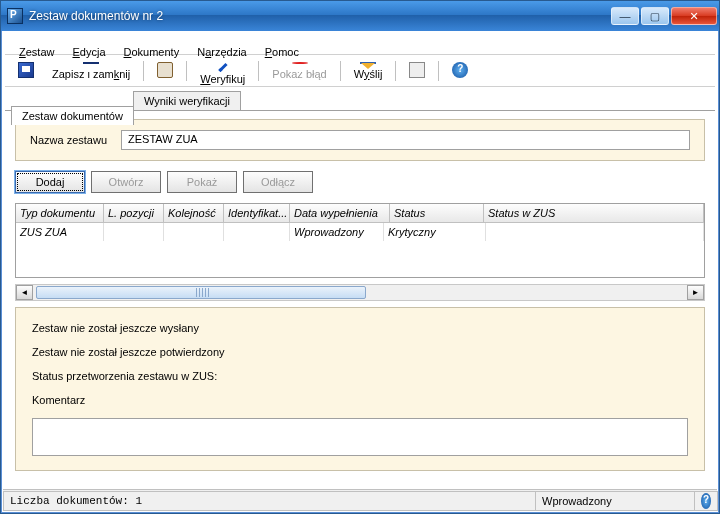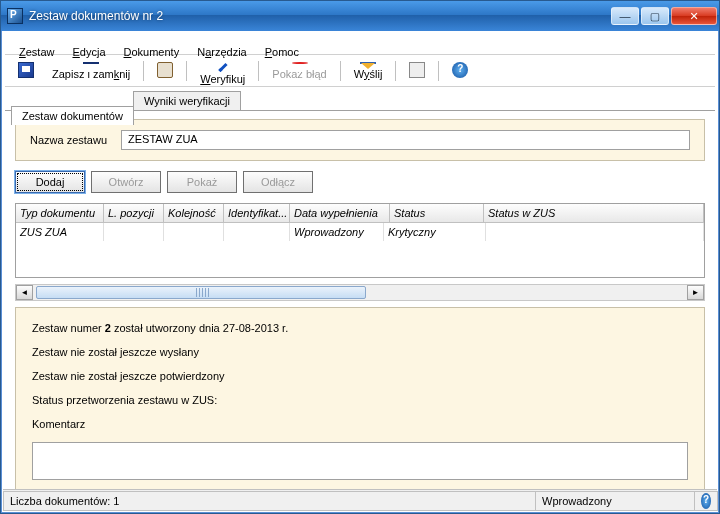--- a/index.html
+++ b/index.html
@@ -52,21 +52,21 @@
   .gridbody { height:54px; overflow:auto; }
   .hscroll { height:17px; background:#f0f0f0; border:1px solid #c8c8c8; display:flex; align-items:center; position:relative; }
   .hscroll .arrow { width:17px; height:15px; background:linear-gradient(#fdfdfd,#d8d8d8); border:1px solid #a0a0a0; display:flex; align-items:center; justify-content:center; font-size:8px; }
   .hscroll .thumb { position:absolute; left:20px; width:330px; height:13px; top:1px; background:linear-gradient(#eaf2fb,#c6ddf4); border:1px solid #8aa8cc; border-radius:2px; }
   .hscroll .grips { position:absolute; left:180px; top:3px; width:14px; height:9px; background:repeating-linear-gradient(90deg,#8aa8cc 0 1px,transparent 1px 3px); }
   .infobox { background:#fdf6e2; border:1px solid #c8c0a8; padding:14px 16px; display:flex; flex-direction:column; gap:12px; }
   .info-line b { font-weight:bold; }
   .commentbox { background:#fff; border:1px solid #a0a0a0; height:38px; padding:2px 4px; }
   .statusbar { height:22px; border-top:1px solid #c0c0c0; display:flex; align-items:center; background:#f0f0f0; margin:0 2px 2px 2px; }
   .statusbar .cell { border:1px solid #c0c0c0; padding:2px 6px; height:20px; display:flex; align-items:center; margin-right:-1px; }
-  .statusbar .cell.fill { flex:1; }
+  .statusbar .cell.fill { flex:1;font-family:Liberation Mono, monospace; }
   .statusbar .cell.right { width:160px; }
   .statusbar .cell.icon-cell { width:24px; justify-content:center; }
 </style>
 </head>
 <body>
 
 <div class="window">
 
   <div class="titlebar">
     <span class="app-icon"></span>
@@ -169,23 +169,20 @@
 
     <div class="hscroll">
       <div class="arrow">◄</div>
       <div class="thumb"></div>
       <div class="grips"></div>
       <div style="flex:1"></div>
       <div class="arrow">►</div>
     </div>
 
     <div class="infobox">
-      <div class="info-line">
-        <span>Zestaw numer </span><b>2</b><span> został utworzony dnia 27-08-2013 r.</span>
-      </div>
       <div class="info-line">Zestaw nie został jeszcze wysłany</div>
       <div class="info-line">Zestaw nie został jeszcze potwierdzony</div>
       <div class="info-line">Status przetworzenia zestawu w ZUS:</div>
       <div class="info-line">Komentarz</div>
       <div class="commentbox"></div>
     </div>
 
   </div>
 
   <div class="statusbar">

